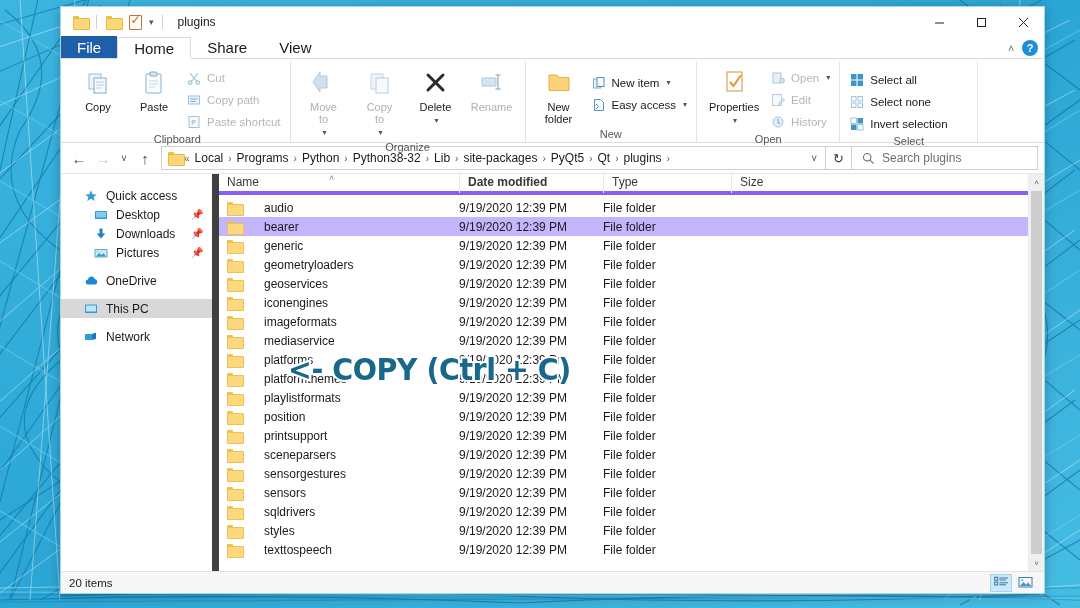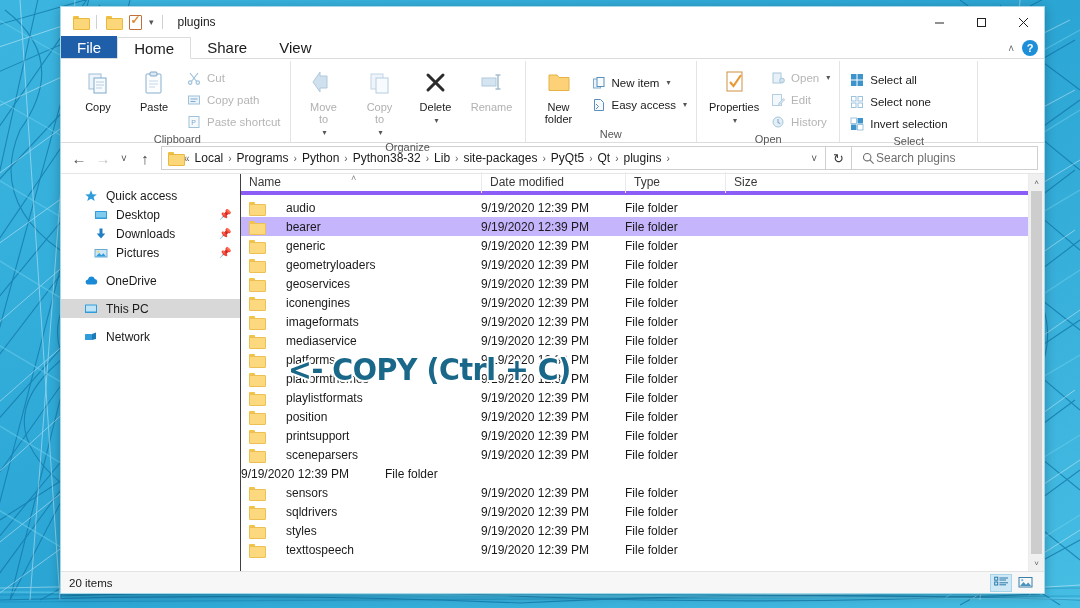--- a/index.html
+++ b/index.html
@@ -136,28 +136,28 @@
   .crumb { padding:0 4px; white-space:nowrap; }
   .crumbsep { color:#5a5a5a; font-size:10px; padding:0 1px; }
   .crumb-spacer { flex:1; }
   .crumb-caret { font-size:10px; color:#4a4a4a; padding:0 6px; }
   .refreshbtn {
     width:26px; height:24px; border:1px solid #cfcfcf; border-left:none;
     display:flex; align-items:center; justify-content:center; font-size:13px; color:#3a3a3a;
   }
   .searchbox {
     width:186px; height:24px; border:1px solid #cfcfcf; border-left:none;
-    display:flex; align-items:center; padding:0 8px;
+    display:flex; align-items:center; gap:6px; padding:0 8px;
     font-size:12px; color:#6e6e6e;
   }
 
   
   .content { flex:1; display:flex; min-height:0; border-top:1px solid #e6e6e6; }
   .navpane {
-    width:180px; background:#fff; border-right:1px solid #404040;
+    width:158px; background:#fff; border-right:7px solid #404040;
     padding-top:12px; font-size:12px; overflow:hidden; flex:none;text-align:right;
   }
   .navitem {
     height:19px; display:flex; align-items:center; gap:7px;
     padding-left:22px; padding-right:8px; color:#1a1a1a; white-space:nowrap;
   }
   .navitem.indent { padding-left:32px; }
   .navitem.sel { background:#d8d8d8; }
   .navitem .pin { margin-left:auto; color:#8a8a8a; font-size:10px; }
   .navgap { height:9px; }
@@ -165,23 +165,23 @@
 
   
   .listwrap { flex:1; display:flex; flex-direction:column; min-width:0; position:relative; }
   .colhead {
     height:21px; display:flex; align-items:center; border-bottom:4px solid #8b5cf6;
     font-size:12px; color:#383838; background:#fff; position:relative; flex:none;
   }
   .colhead .ch { padding-left:8px; position:relative; height:21px; line-height:21px; }
   .colhead .ch + .ch { border-left:1px solid #eaeaea; }
   .c-name { width:240px; }
-  .c-date { width:144px; }
+  .c-date { width:144px;font-weight:bold; }
   .c-type { width:100px; }
-  .c-size { width:72px; }
+  .c-size { width:72px;margin-left:28px; }
   .sortmark {
     position:absolute; left:110px; top:-4px; font-size:9px; color:#888;
   }
   .rows { flex:1; overflow:hidden; background:#fff; padding-top:3px; }
   .row {
     height:19px; display:flex; align-items:center; font-size:12px; color:#1a1a1a;
   }
   .row.sel { background:#c4b5fd; }
   .row .rn { width:240px; display:flex; align-items:center; gap:22px; padding-left:8px; }
   .row .rd { width:144px; color:#1a1a1a; }
@@ -818,20 +818,24 @@
           <div class="row">
             <div class="rn">
               <span class="fldr"></span>
               <span>sceneparsers</span>
             </div>
             <div class="rd">9/19/2020 12:39 PM</div>
             <div class="rt">File folder</div>
             <div class="rs"></div>
           </div>
           <div class="row">
+            <div class="rn">
+              <span class="fldr"></span>
+              <span>sensorgestures</span>
+            </div>
             <div class="rd">9/19/2020 12:39 PM</div>
             <div class="rt">File folder</div>
             <div class="rs"></div>
           </div>
           <div class="row">
             <div class="rn">
               <span class="fldr"></span>
               <span>sensors</span>
             </div>
             <div class="rd">9/19/2020 12:39 PM</div>

